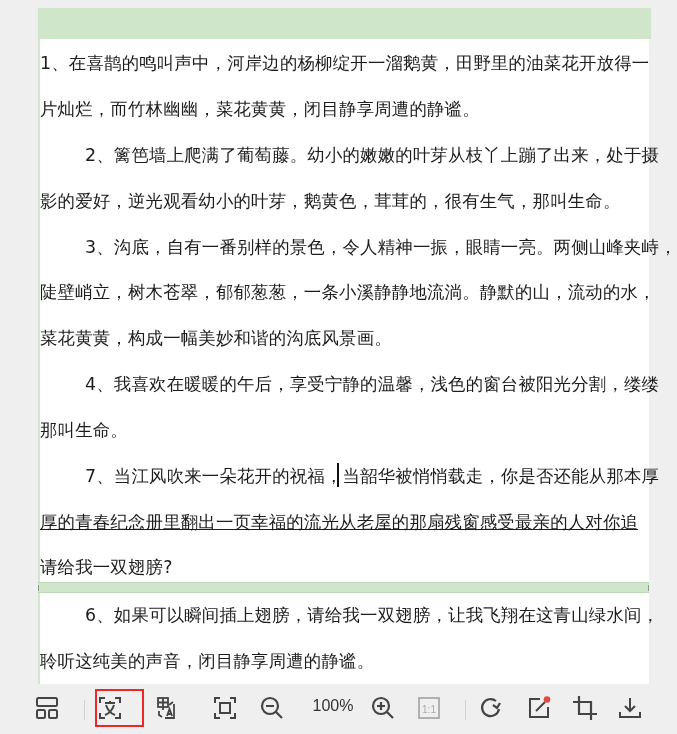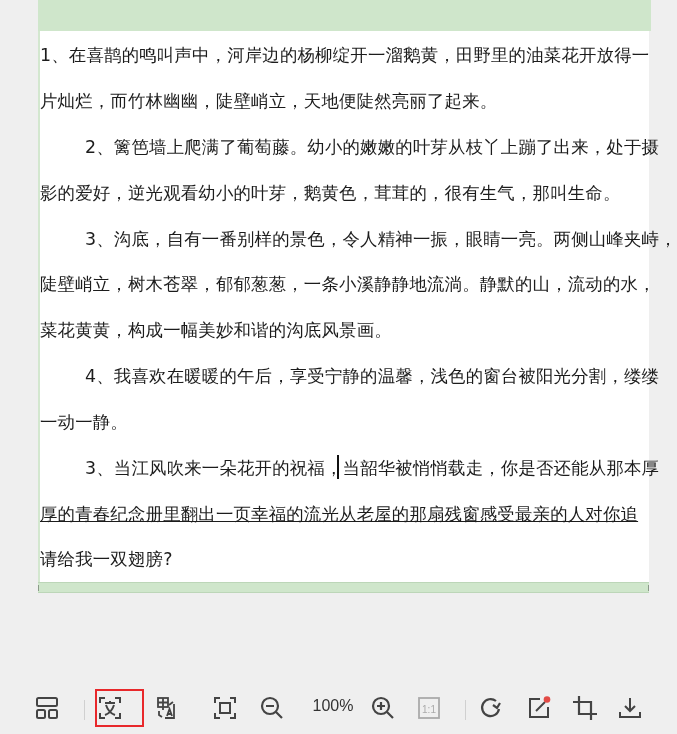--- a/index.html
+++ b/index.html
@@ -7,21 +7,21 @@
     body { position: relative; font-family: "DejaVu Sans", "Liberation Sans", sans-serif; }
 
     .viewer {
       position: absolute; left: 0; top: 0; width: 677px; height: 684px;
       background: #efefef; overflow: hidden;
     }
     .page {
       position: absolute; left: 38px; width: 611px; background: #ffffff;
       border-left: 2px solid #d3e7cf;
     }
-    .page-1 { top: 0; height: 582px; text-align: right; }
+    .page-1 { top: 8px; height: 582px; text-align: right; }
     .page-2 { top: 593px; height: 91px; }
 
     .page-band-top {
       position: absolute; left: -2px; top: 0; width: 613px; height: 31px; background: #cfe6cb;
     }
     .page-gap {
       position: absolute; left: 38px; top: 582px; width: 611px; height: 11px;
       background: #cfe6cb; border-top: 1px solid #bcd6b8; border-bottom: 1px solid #bcd6b8;
     }
     .page-gap::before { content: ""; position: absolute; left: 0; top: 2px; width: 1px; height: 6px; background: #8a9a88; }
@@ -55,35 +55,41 @@
     }
   </style>
 </head>
 <body>
 
 <div class="viewer">
   <div class="page page-1">
     <div class="page-band-top"></div>
     <div class="text-block" id="p1">
         <div class="line" style="top: 44px;">1、在喜鹊的鸣叫声中，河岸边的杨柳绽开一溜鹅黄，田野里的油菜花开放得一</div>
-        <div class="line" style="top: 90px;">片灿烂，而竹林幽幽，陡壁峭立，天地便陡然亮丽了起来。</div>
+        <div class="line" style="top: 90px;">片灿烂，而竹林幽幽，菜花黄黄，闭目静享周遭的静谧。</div>
         <div class="line indent" style="top: 136px;">2、篱笆墙上爬满了葡萄藤。幼小的嫩嫩的叶芽从枝丫上蹦了出来，处于摄</div>
         <div class="line" style="top: 182px;">影的爱好，逆光观看幼小的叶芽，鹅黄色，茸茸的，很有生气，那叫生命。</div>
         <div class="line indent" style="top: 228px;">3、沟底，自有一番别样的景色，令人精神一振，眼睛一亮。两侧山峰夹峙，</div>
         <div class="line" style="top: 273px;">陡壁峭立，树木苍翠，郁郁葱葱，一条小溪静静地流淌。静默的山，流动的水，</div>
         <div class="line" style="top: 319px;">菜花黄黄，构成一幅美妙和谐的沟底风景画。</div>
         <div class="line indent" style="top: 365px;">4、我喜欢在暖暖的午后，享受宁静的温馨，浅色的窗台被阳光分割，缕缕</div>
-        <div class="line" style="top: 411px;">一动一静。</div>
-        <div class="line indent" style="top: 457px;">3、当江风吹来一朵花开的祝福，当韶华被悄悄载走，你是否还能从那本厚</div>
+        <div class="line" style="top: 411px;">那叫生命。</div>
+        <div class="line indent" style="top: 457px;">7、当江风吹来一朵花开的祝福，当韶华被悄悄载走，你是否还能从那本厚</div>
         <div class="line" style="top: 503px; text-decoration: underline;">厚的青春纪念册里翻出一页幸福的流光从老屋的那扇残窗感受最亲的人对你追</div>
         <div class="line" style="top: 548px;">请给我一双翅膀?</div>
       </div>
     <div class="caret" style="left:297px; top:455px;"></div>
   </div>
   <div class="page-gap"></div>
+  <div class="page page-2">
+    <div class="text-block" id="p2">
+        <div class="line indent" style="top: 11px;">6、如果可以瞬间插上翅膀，请给我一双翅膀，让我飞翔在这青山绿水间，</div>
+        <div class="line" style="top: 57px;">聆听这纯美的声音，闭目静享周遭的静谧。</div>
+      </div>
+  </div>
 </div>
 
 <div class="toolbar">
   <div class="tb-btn" style="left:34px;">
     <svg viewBox="0 0 26 26" fill="none" stroke="#444" stroke-width="2">
       <rect x="3" y="3" width="20" height="8" rx="1.5"></rect>
       <rect x="3" y="15" width="8" height="8" rx="1.5"></rect>
       <rect x="15" y="15" width="8" height="8" rx="1.5"></rect>
     </svg>
   </div>

